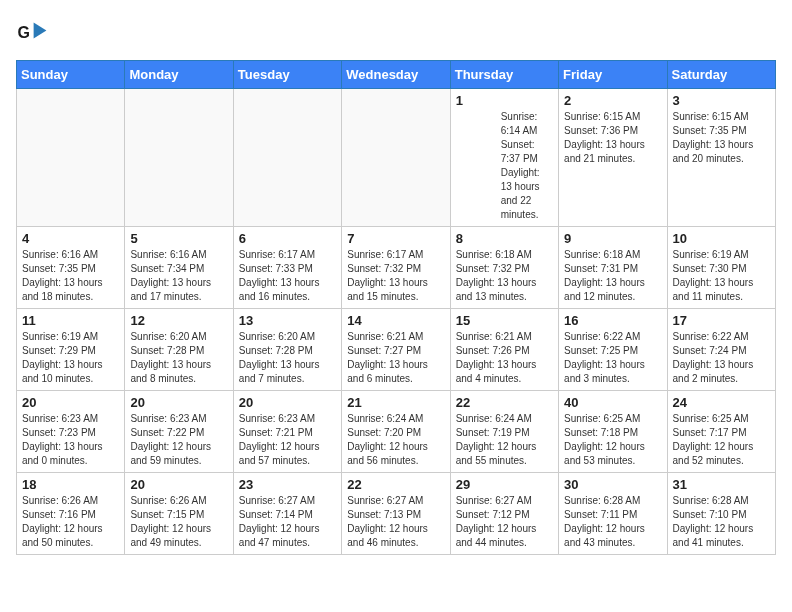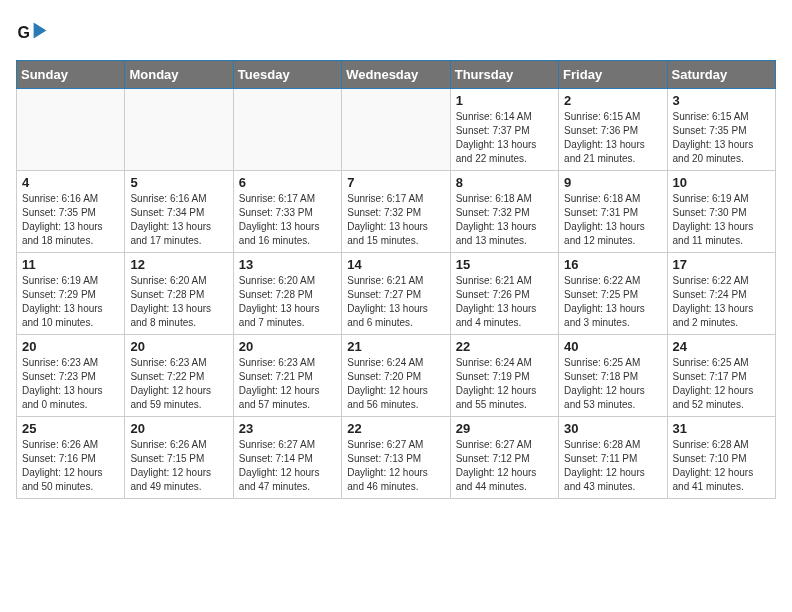--- a/index.html
+++ b/index.html
@@ -45,21 +45,21 @@
     .location {
       font-size: 16px;
       color: #333;
     }
     table {
       width: 100%;
       border-collapse: collapse;
       table-layout: fixed;
     }
     th {
-      background: #737373;
+      background: #3b82f6;
       color: #fff;
       font-size: 13px;
       font-weight: bold;
       padding: 6px 4px;
       text-align: left;
       border: 1px solid #2a7ab8;
     }
     td {
       border: 1px solid #ccc;
       vertical-align: top;
@@ -117,21 +117,21 @@
       </tr>
   </thead>
   <tbody id="calendar-body">
   <tr>
         <td class="empty"></td>
         <td class="empty"></td>
         <td class="empty"></td>
         <td class="empty"></td>
         <td>
           <span class="day-num">1</span>
-          <div class="day-info" style="white-space: pre-line;">Sunrise: 6:14 AM
+          <div class="day-info" style="white-space: pre-line; margin-left: 45px;">Sunrise: 6:14 AM
 Sunset: 7:37 PM
 Daylight: 13 hours
 and 22 minutes.</div>
         </td>
         <td>
           <span class="day-num">2</span>
           <div class="day-info" style="white-space: pre-line;">Sunrise: 6:15 AM
 Sunset: 7:36 PM
 Daylight: 13 hours
 and 21 minutes.</div>
@@ -292,21 +292,21 @@
         <td>
           <span class="day-num">24</span>
           <div class="day-info" style="white-space: pre-line;">Sunrise: 6:25 AM
 Sunset: 7:17 PM
 Daylight: 12 hours
 and 52 minutes.</div>
         </td>
       </tr>
       <tr>
         <td>
-          <span class="day-num">25</span>
+          <span class="day-num">18</span>
           <div class="day-info" style="white-space: pre-line;">Sunrise: 6:26 AM
 Sunset: 7:16 PM
 Daylight: 12 hours
 and 50 minutes.</div>
         </td>
         <td>
           <span class="day-num">20</span>
           <div class="day-info" style="white-space: pre-line;">Sunrise: 6:26 AM
 Sunset: 7:15 PM
 Daylight: 12 hours

